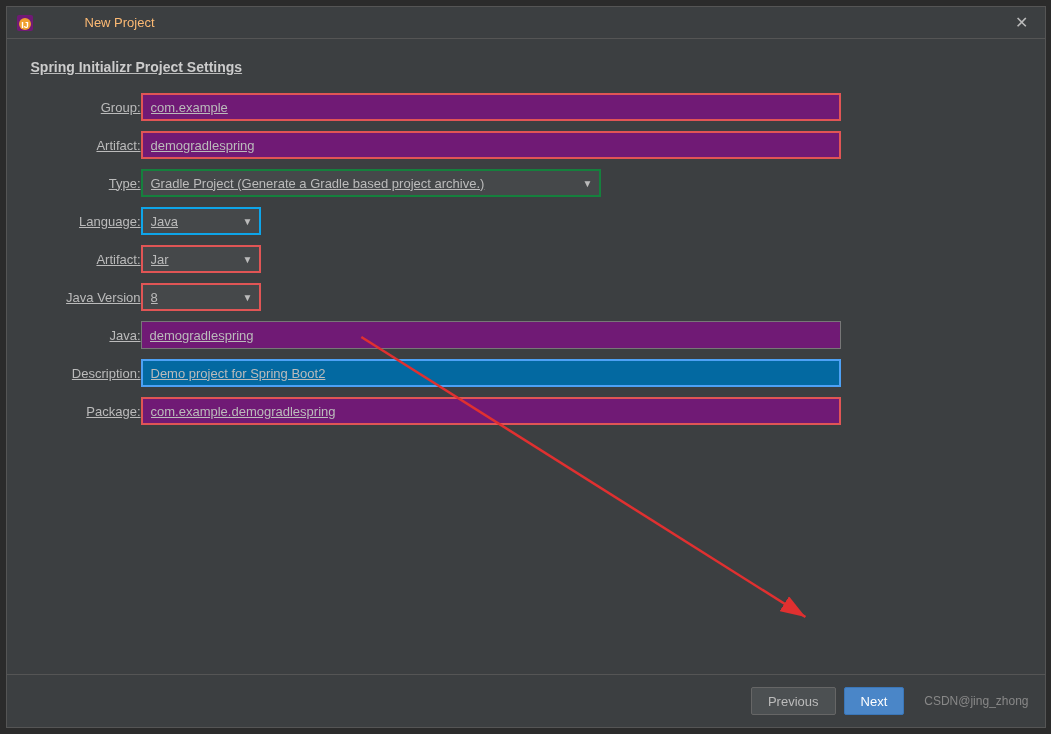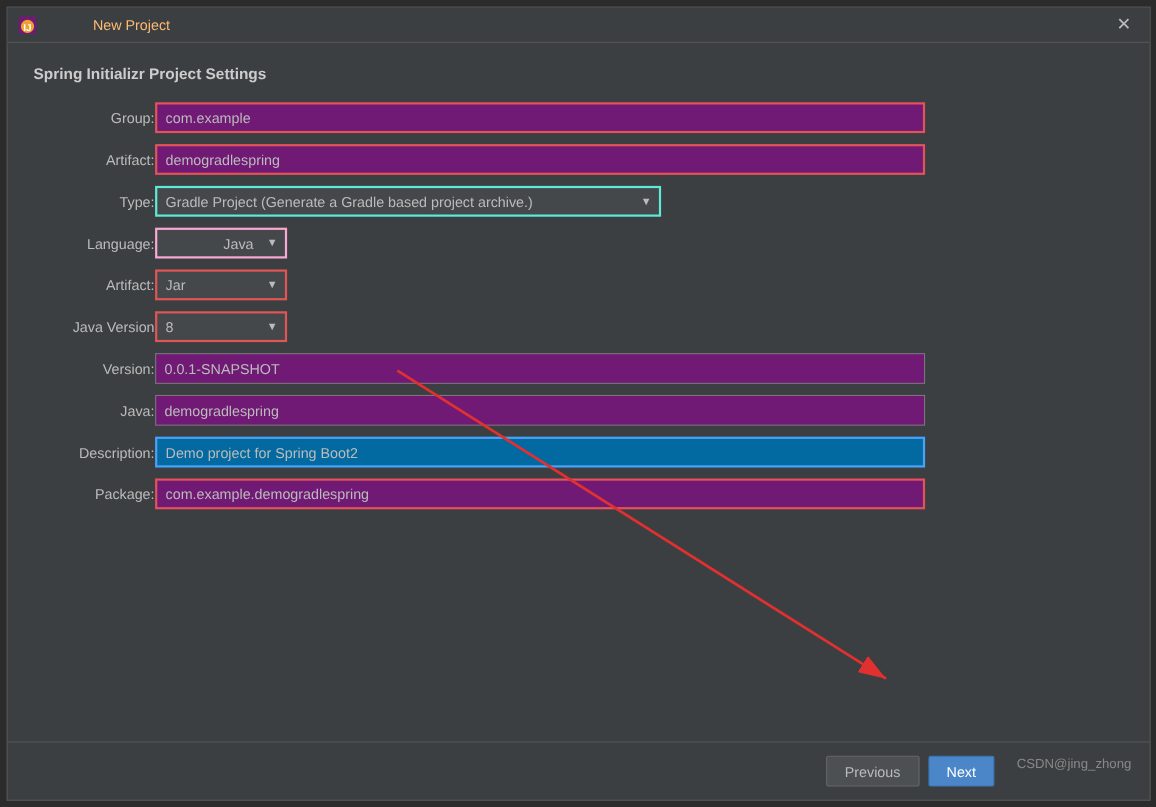--- a/index.html
+++ b/index.html
@@ -62,20 +62,21 @@
       border: none;
       cursor: pointer;
       font-size: 16px;
       padding: 2px 6px;
       line-height: 1;
     }
     .content {
       flex: 1;
       padding: 20px 24px;
       overflow-y: auto;
+      text-decoration: underline;
     }
     .section-title {
       font-size: 14px;
       font-weight: bold;
       color: #cccccc;
       margin-bottom: 18px;
     }
     .form-row {
       display: flex;
       align-items: center;
@@ -118,21 +119,21 @@
       border: 2px solid #e05555;
       color: #bbbbbb;
       font-size: 13px;
       padding: 0 28px 0 8px;
       appearance: none;
       outline: none;
       cursor: pointer;
     }
     .form-select.type-select {
       width: 460px;
-      border: 2px solid #5eead4;
+      border: 2px solid #15803d;
     }
     .form-select.lang-select {
       width: 120px;
     }
     .form-select.packaging-select {
       width: 120px;
     }
     .form-select.version-select {
       width: 120px;
     }
@@ -141,20 +142,21 @@
       right: 8px;
       pointer-events: none;
       color: #bbbbbb;
       font-size: 10px;
     }
     .footer {
       border-top: 1px solid #555555;
       padding: 12px 16px;
       display: flex;
       justify-content: flex-end;
+      align-items: center;
       gap: 8px;
       flex-shrink: 0;
       position: relative;
     }
     .footer-btn {
       height: 28px;
       padding: 0 16px;
       font-size: 13px;
       cursor: pointer;
       border: 1px solid #666666;
@@ -222,21 +224,21 @@
           <option>Gradle Project (Generate a Gradle based project archive.)</option>
           <option>Maven Project</option>
         </select>
         <span class="select-arrow">▼</span>
       </div>
     </div>
 
     <div class="form-row">
       <label class="form-label">Language:</label>
       <div class="select-wrapper">
-        <select class="form-select lang-select" style="border: 2px solid #f9a8d4; text-align: right;">
+        <select class="form-select lang-select" style="border: 2px solid #0ea5e9;">
           <option>Java</option>
           <option>Kotlin</option>
           <option>Groovy</option>
         </select>
         <span class="select-arrow">▼</span>
       </div>
     </div>
 
     <div class="form-row">
       <label class="form-label">Artifact:</label>
@@ -254,24 +256,20 @@
       <div class="select-wrapper">
         <select class="form-select version-select" style="border: 2px solid #e05555;">
           <option>8</option>
           <option>11</option>
           <option>17</option>
         </select>
         <span class="select-arrow">▼</span>
       </div>
     </div>
 
-    <div class="form-row">
-      <label class="form-label">Version:</label>
-      <input class="form-input" type="text" value="0.0.1-SNAPSHOT" style="">
-    </div>
 
     <div class="form-row">
       <label class="form-label">Java:</label>
       <input class="form-input" type="text" value="demogradlespring" style="">
     </div>
 
     <div class="form-row">
       <label class="form-label">Description:</label>
       <input class="form-input active-focus" type="text" value="Demo project for Spring Boot2" style="">
     </div>

